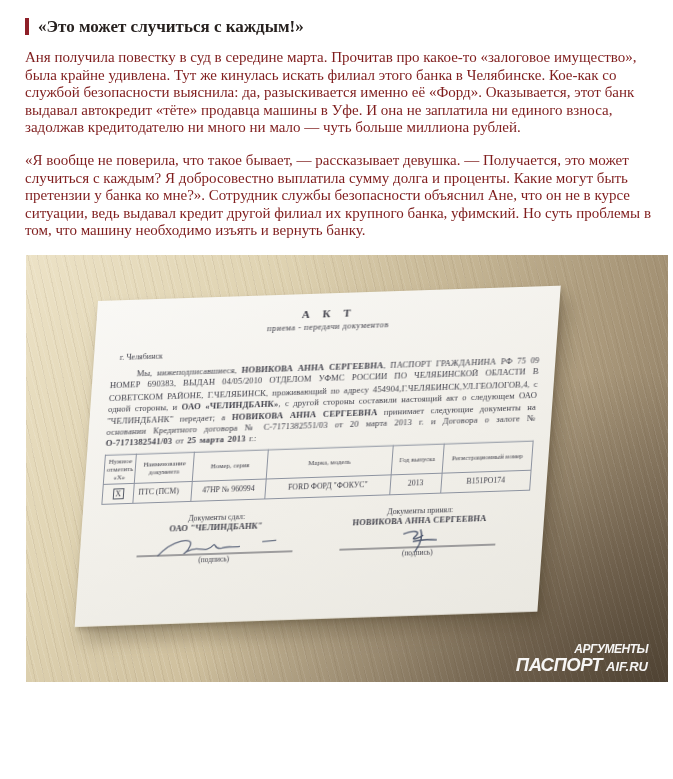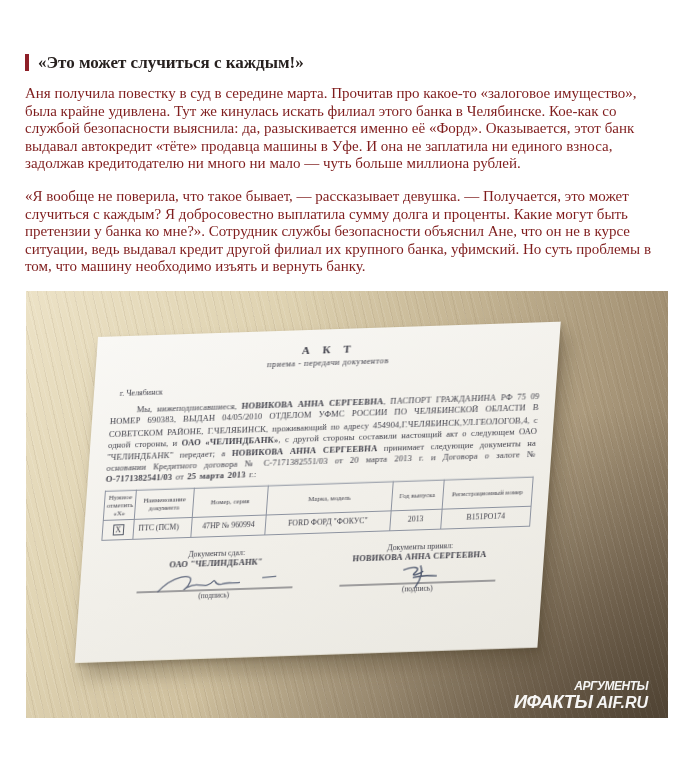--- a/index.html
+++ b/index.html
@@ -1,20 +1,20 @@
 <!DOCTYPE html>
 <html lang="ru"><head>
 <meta charset="utf-8">
 <style>
   html,body{margin:0;padding:0;}
   body{
     width:673px;height:779px;overflow:hidden;background:#ffffff;
     font-family:"Liberation Serif","DejaVu Serif",serif;
   }
-  .content{padding:26px 18px 0 25px;margin-top:28px;}
+  .content{padding:18px 18px 0 25px;}
 
   
   .heading{
     margin:0 0 14px 0;
     font-size:17px;line-height:17px;font-weight:bold;color:#27211f;
     border-left:4px solid #8e1f28;padding-left:9px;
   }
   .para{
     margin:0 0 15px 0;width:630px;
     font-size:15px;line-height:17.6px;color:#7f1d1d;
@@ -84,21 +84,21 @@
   .sig-caption{font-size:7.4px;margin-top:1px;}
 
   .watermark{
     position:absolute;right:20px;bottom:8px;text-align:right;
     color:#ffffff;opacity:.95;
     font-family:"Liberation Sans","DejaVu Sans",sans-serif;
     font-weight:bold;font-style:italic;line-height:15px;
   }
   .wm1{font-size:12px;letter-spacing:-.5px;}
   .wm2{font-size:18.5px;letter-spacing:-.5px;}
-  .wm-site{font-size:16px;font-weight:bold;margin-left:4px;letter-spacing:0;}
+  .wm-site{font-size:13px;font-weight:bold;margin-left:4px;letter-spacing:0;}
 </style>
 </head>
 <body>
 
 <div class="content">
 
   <h1 class="heading">
     <span>«Это может случиться с каждым!»</span>
   </h1>
 
@@ -159,18 +159,18 @@
             </svg>
           </div>
           <div class="sig-line"></div>
           <div class="sig-caption">(подпись)</div>
         </div>
       </div>
     </div>
 
     <div class="watermark">
       <div class="wm1">АРГУМЕНТЫ</div>
-      <div class="wm2"><span>ИФАКТЫ</span><span class="wm-site">AIF.RU</span></div>
+      <div class="wm2"><span>ПАСПОРТ</span><span class="wm-site">AIF.RU</span></div>
     </div>
   </figure>
 
 
 </div>
 
 </body></html>

